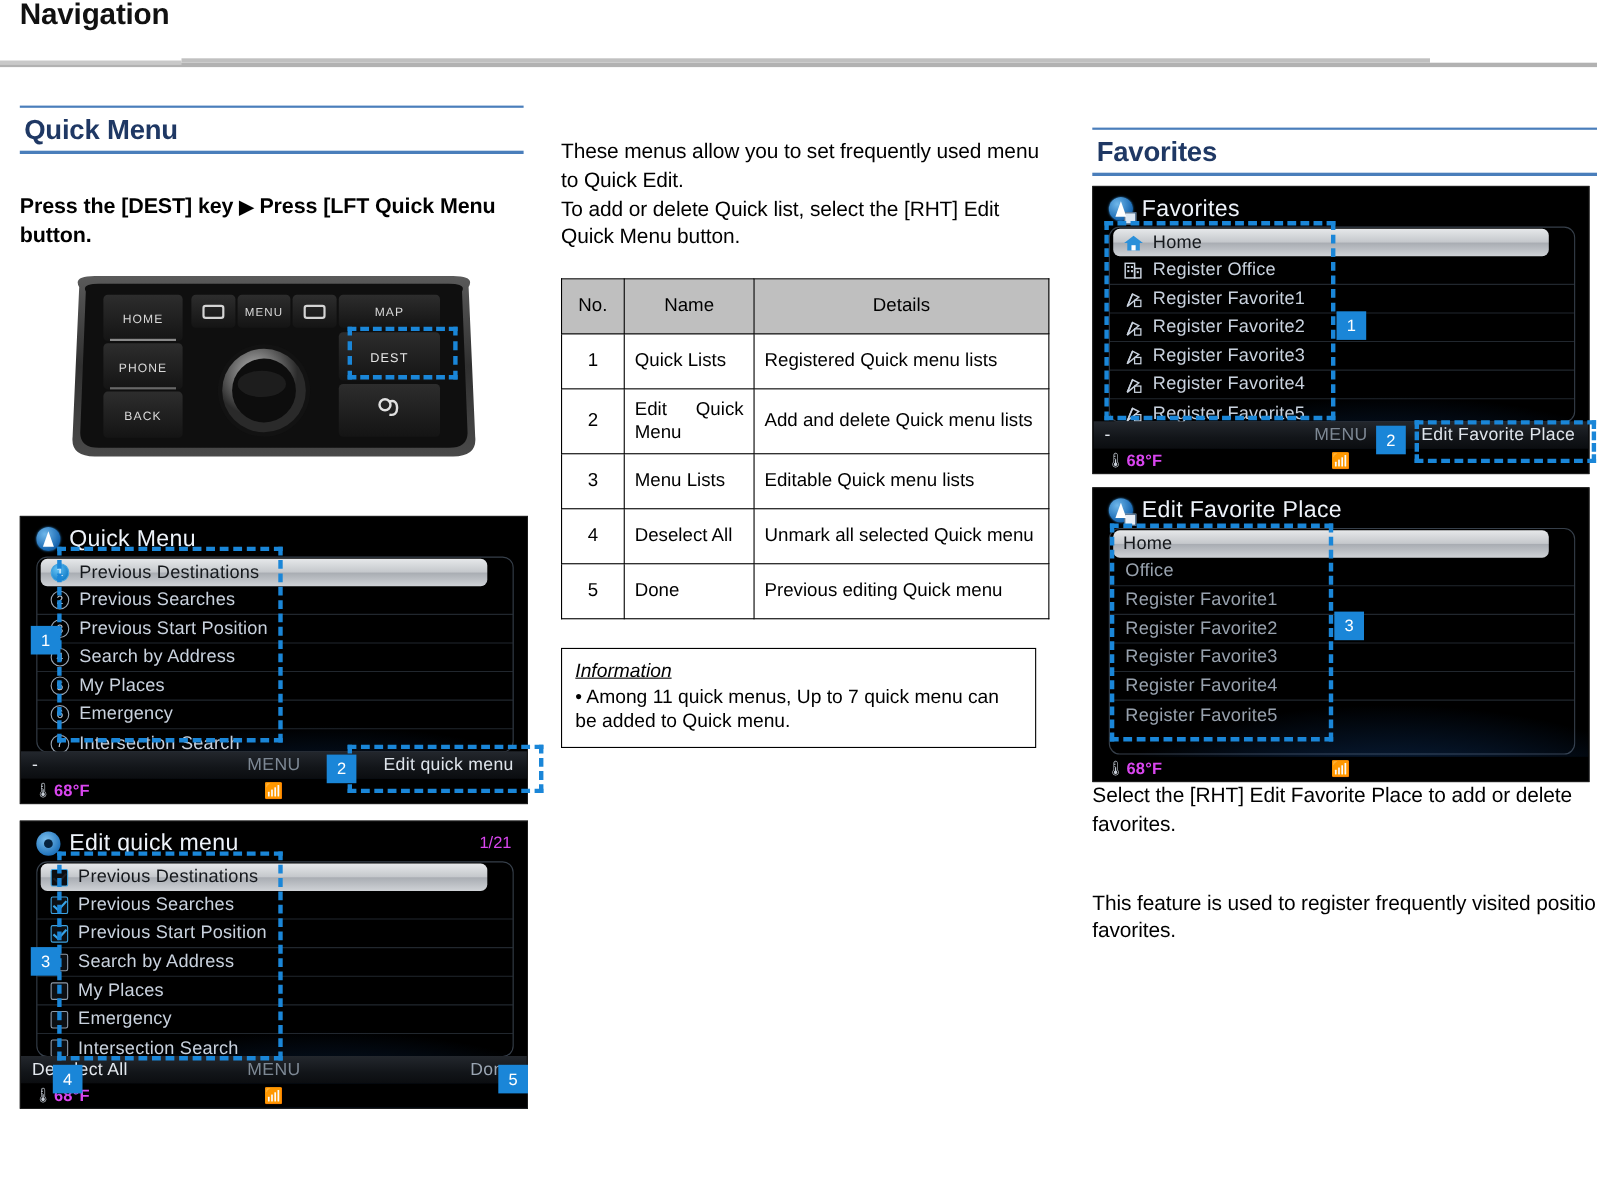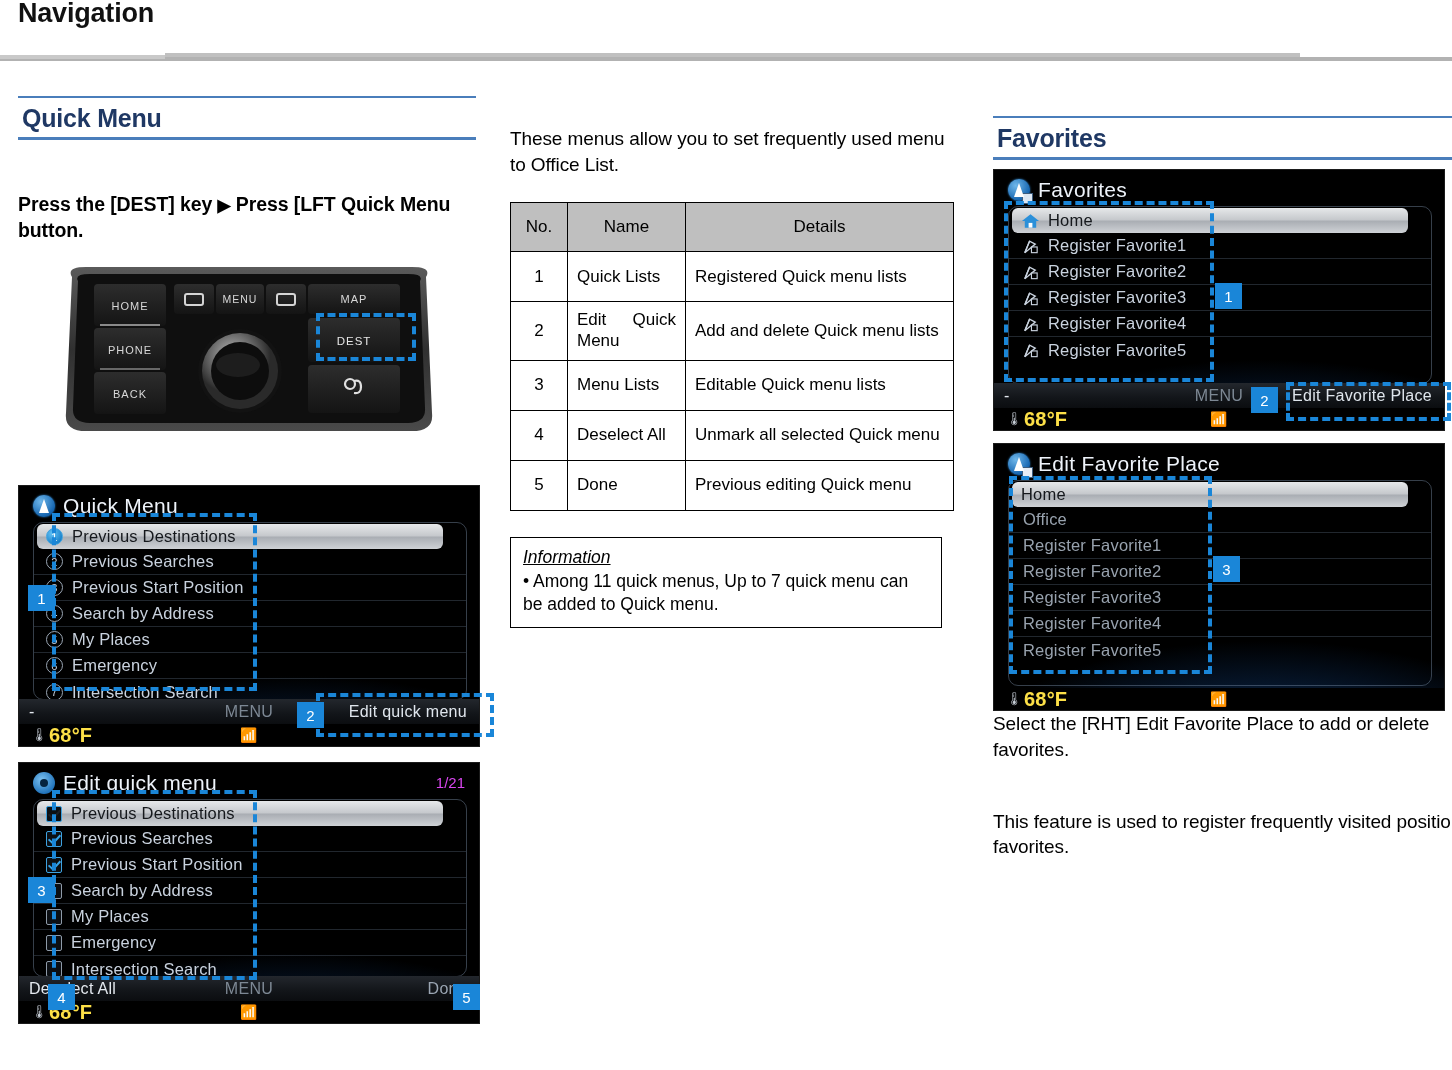--- a/index.html
+++ b/index.html
@@ -40,21 +40,21 @@
   .sec-head { position: relative; }
   .sec-head .top-rule { height: 2px; background: #4a7ebb; width: 100%; }
   .sec-head .bot-rule { height: 3px; background: #4a7ebb; width: 100%; }
   .sec-head .title {
     font-size: 25px; font-weight: bold; color: #1f3864;
     padding: 6px 4px 4px 4px; letter-spacing: -0.2px;
   }
 
   .lead {
     font-size: 19.5px; font-weight: bold; line-height: 1.32;
-    margin-top: 52px; letter-spacing: -0.1px;
+    margin-top: 36px; letter-spacing: -0.1px;
   }
   .lead .tri { font-size: 17px; }
 
   .body-text {
     font-size: 19px; line-height: 1.36; letter-spacing: -0.1px;
   }
 
   
   .headunit-wrap {
     position: relative; width: 450px; height: 228px; margin-top: 10px;
@@ -165,21 +165,21 @@
   }
   .btnbar .lft { left: 10px; color: #e4e9ef; }
   .btnbar .mid { left: 50%; transform: translateX(-50%); color: #7d8894; }
   .btnbar .rht { right: 12px; }
   .btnbar .rht.bright { color: #dfe5ec; }
   .statusbar {
     position: absolute; left: 0; right: 0; bottom: 0; height: 22px;
     background: #000; z-index: 3; display: flex; align-items: center;
   }
   .statusbar .temp {
-    color: #fde047; font-size: 20px; font-weight: bold; margin-left: 30px;
+    color: #d946ef; font-size: 15px; font-weight: bold; margin-left: 30px;
     letter-spacing: .2px;
   }
   .thermo {
     position: absolute; left: 12px; top: 3px; width: 8px; height: 16px;
     color: #c7ced7; font-size: 13px;
   }
   .signal {
     position: absolute; left: 50%; transform: translateX(-50%);
     color: #dfe6ee; font-size: 14px; letter-spacing: -1px;
   }
@@ -404,21 +404,22 @@
         </div>
       </div>
       <div class="dash" style="left:34px; top:28px; width:205px; height:190px;"></div>
       <div class="numbox" style="left:10px; top:115px; width:27px; height:26px;">3</div>
       <div class="numbox" style="left:30px; top:222px; width:27px; height:26px;">4</div>
       <div class="numbox" style="left:435px; top:222px; width:27px; height:26px;">5</div>
     </div>
   </div>
 
   <div class="col-mid">
-    <div class="body-text">These menus allow you to set frequently used menu to Office List.</div>
+    <div class="body-text">These menus allow you to set frequently used menu to Quick Edit.</div>
+    <div class="body-text">To add or delete Quick list, select the [RHT] Edit Quick Menu button.</div>
 
     <table class="spec">
       <colgroup>
           <col class="c1">
           <col class="c2">
           <col>
         </colgroup>
       <thead>
         <tr>
           <th>No.</th>
@@ -485,20 +486,34 @@
               <svg viewBox="0 0 20 18" width="19" height="18">
                   <path d="M10 2 L19 9 H16 V16 H4 V9 H1 Z" fill="#2b90d9"></path>
                   <rect x="8" y="11" width="4" height="5" fill="#ffffff"></rect>
                 </svg>
             </span>
             <span>Home</span>
           </div>
           <div class="row">
             <span class="fav-ico">
               <svg viewBox="0 0 20 18" width="19" height="18">
+                  <rect x="2" y="2" width="9" height="14" fill="none" stroke="#c9d2de" stroke-width="1.4"></rect>
+                  <rect x="11" y="7" width="6" height="9" fill="none" stroke="#c9d2de" stroke-width="1.4"></rect>
+                  <rect x="4" y="4.5" width="2" height="2" fill="#c9d2de"></rect>
+                  <rect x="7.5" y="4.5" width="2" height="2" fill="#c9d2de"></rect>
+                  <rect x="4" y="8.5" width="2" height="2" fill="#c9d2de"></rect>
+                  <rect x="7.5" y="8.5" width="2" height="2" fill="#c9d2de"></rect>
+                  <rect x="13" y="9.5" width="2" height="2" fill="#c9d2de"></rect>
+                </svg>
+            </span>
+            <span>Register Office</span>
+          </div>
+          <div class="row">
+            <span class="fav-ico">
+              <svg viewBox="0 0 20 18" width="19" height="18">
                   <path d="M4 16 L9 4 L15 7 Z" fill="none" stroke="#c9d2de" stroke-width="1.4"></path>
                   <path d="M4 16 L9 4" stroke="#c9d2de" stroke-width="1.4"></path>
                   <rect x="11" y="10" width="6" height="6" fill="none" stroke="#c9d2de" stroke-width="1.2"></rect>
                 </svg>
             </span>
             <span>Register Favorite1</span>
           </div>
           <div class="row">
             <span class="fav-ico">
               <svg viewBox="0 0 20 18" width="19" height="18">

